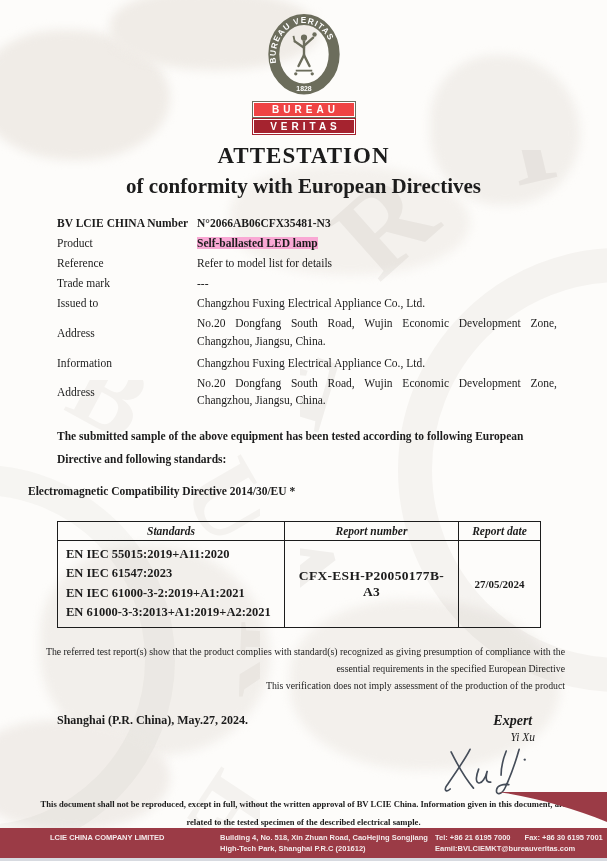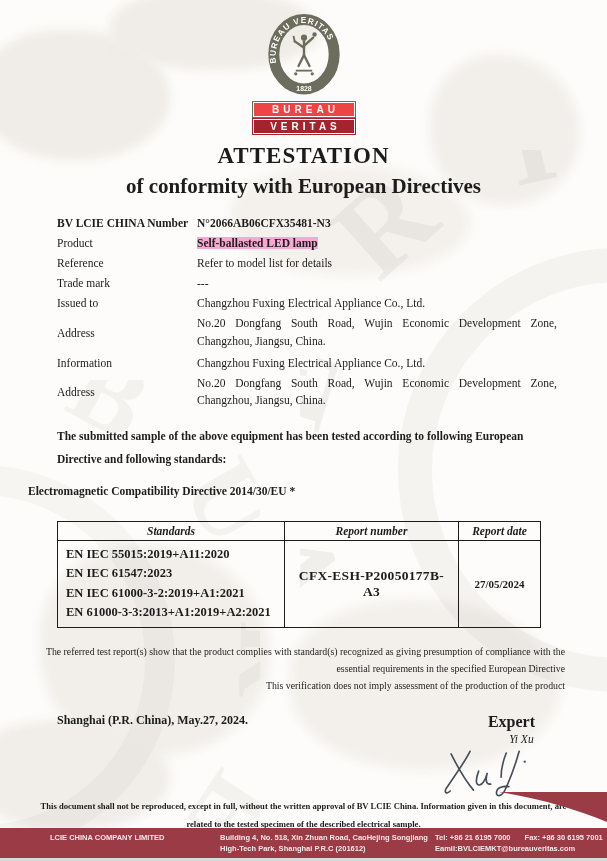--- a/index.html
+++ b/index.html
@@ -56,21 +56,21 @@
   .std-line { font-weight:bold; font-size:12.5px; line-height:1.55; white-space:nowrap; }
   .rep-num  { font-weight:bold; font-size:13.5px; text-align:center; letter-spacing:.3px; }
   .rep-date { font-weight:bold; font-size:11px; text-align:center; }
   .col-std { width:47%; } .col-num { width:36%; } .col-date { width:17%; }
 
   .note { margin:15px 42px 16px 42px; text-align:right; font-size:9.8px; line-height:1.75; }
 
   .place-row { margin:19px 50px 0 57px; display:flex; justify-content:space-between; align-items:flex-start; }
   .place { font-weight:bold; font-size:12px; }
   .expert-box { text-align:center; margin-right:22px; }
-  .expert-label { font-weight:bold; font-size:16px; }
+  .expert-label { font-weight:bold; font-size:14px;font-style:italic; }
   .expert-name { font-style:italic; font-size:11.5px; margin-top:2px;margin-left:20px; }
 
   .sig-wrap { display:flex; justify-content:flex-end; margin:2px 62px 0 0; height:50px; }
 
   .disclaimer { margin:0 30px; text-align:center; font-weight:bold; font-size:8.6px; line-height:2.1; }
   .version-row { margin:5px 50px 0 57px; display:flex; font-style:italic; font-size:8.5px; }
   .pageno { margin-left:auto; margin-right:128px; }
 
   
   .footer-bar { position:absolute; left:0; bottom:3px; width:607px; height:30px; background:#9b3b46; z-index:3;

